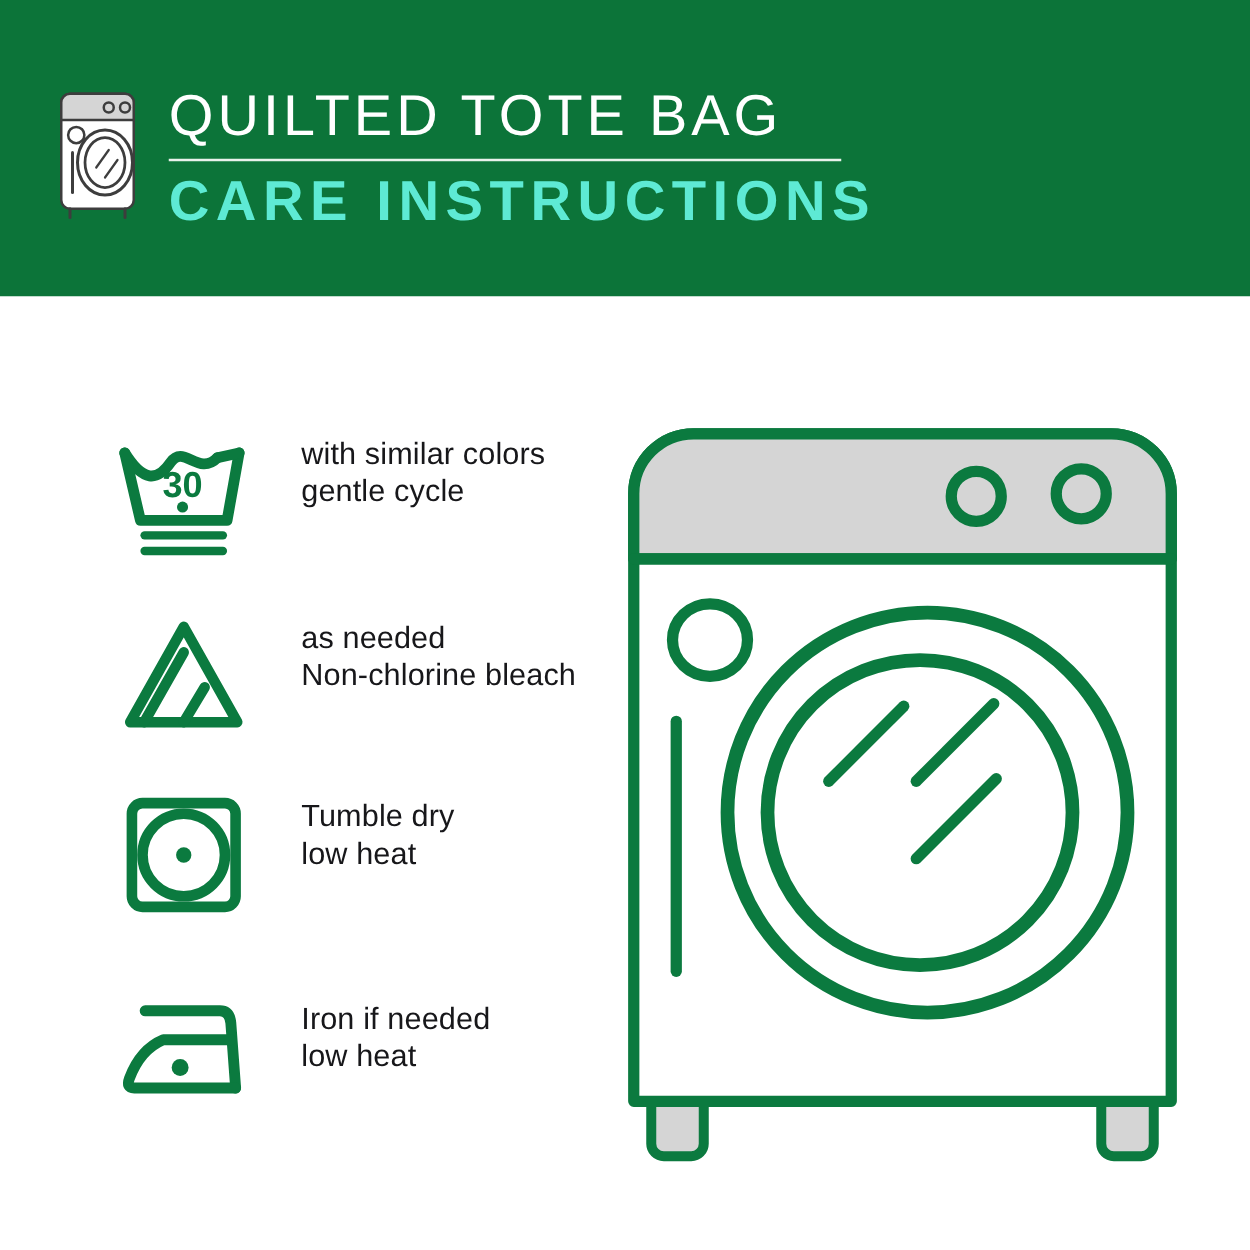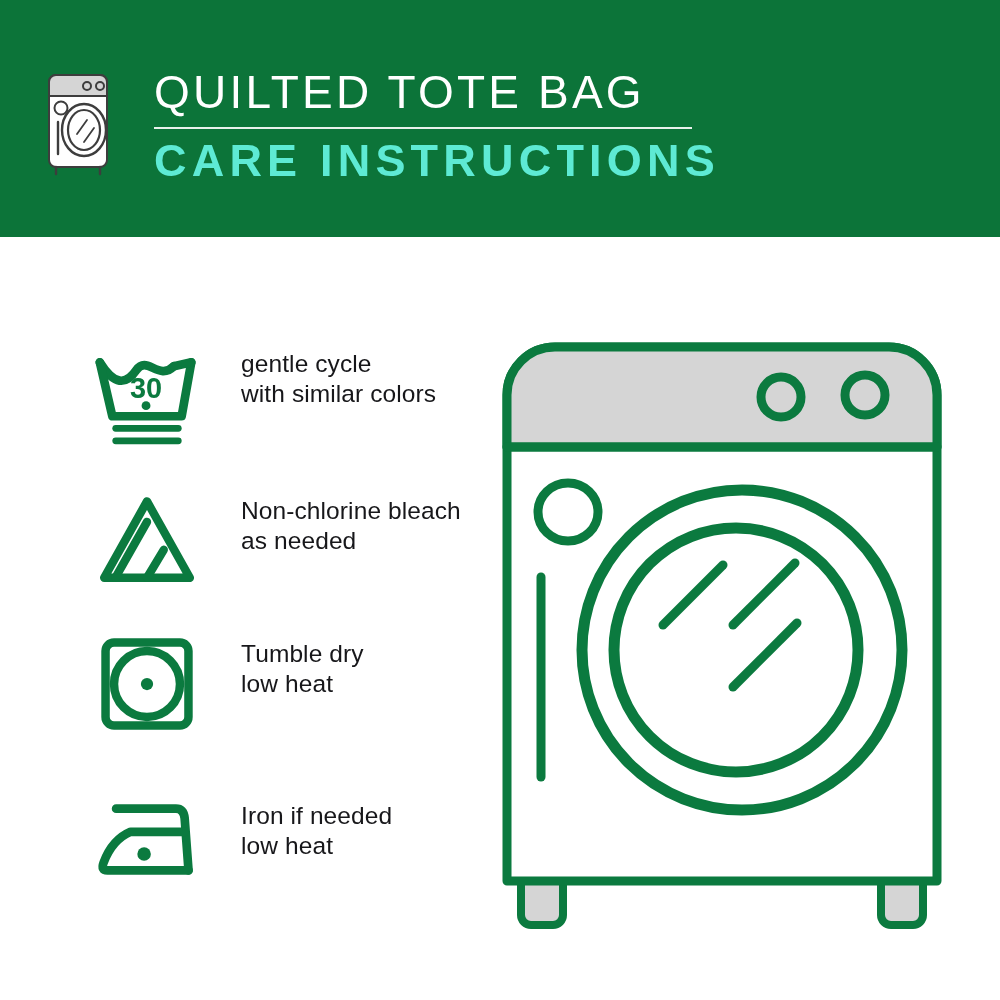--- a/index.html
+++ b/index.html
@@ -29,21 +29,21 @@
   }
   #header-logo {
     position: absolute;
     left: 44px;
     top: 72px;
     width: 68px;
     height: 104px;
   }
   #header-text-block {
     position: absolute;
-    left: 154px;
+    left: 135px;
     top: 66px;
     width: 560px;
   }
   #title-main {
     font-size: 46px;
     line-height: 52px;
     color: #ffffff;
     letter-spacing: 3.2px;
     font-weight: 400;
     white-space: nowrap;
@@ -153,38 +153,38 @@
             <path d="M9 18 L 22 74 L 94 74 L 104 18"></path>
             <path d="M86 22 L 104 18"></path>
           </g>
           <text x="57" y="55" font-family="'Liberation Sans', sans-serif" font-size="30" font-weight="700" fill="#0b7a3f" text-anchor="middle">30</text>
           <circle cx="57" cy="63" r="4.6" fill="#0b7a3f"></circle>
           <rect x="22" y="83" width="72" height="7" rx="3.5" fill="#0b7a3f"></rect>
           <rect x="22" y="96" width="72" height="7" rx="3.5" fill="#0b7a3f"></rect>
         </svg>
       </div>
       <div class="care-text">
+        <div>with similar colors</div>
         <div>gentle cycle</div>
-        <div>with similar colors</div>
       </div>
     </div>
 
     <div class="care-row" id="row-bleach">
       <div class="care-symbol">
         <svg viewBox="0 0 116 104" width="108" height="97" aria-hidden="true">
           <g fill="none" stroke="#0b7a3f" stroke-width="9" stroke-linecap="round" stroke-linejoin="round">
             <path d="M58 10 L 104 92 L 12 92 Z"></path>
             <line x1="58" y1="32" x2="24" y2="92"></line>
             <line x1="76" y1="62" x2="58" y2="92"></line>
           </g>
         </svg>
       </div>
       <div class="care-text">
+        <div>as needed</div>
         <div>Non-chlorine bleach</div>
-        <div>as needed</div>
       </div>
     </div>
 
     <div class="care-row" id="row-dry">
       <div class="care-symbol">
         <svg viewBox="0 0 104 104" width="98" height="98" aria-hidden="true">
           <rect x="8" y="8" width="88" height="88" rx="9" fill="none" stroke="#0b7a3f" stroke-width="9"></rect>
           <circle cx="52" cy="52" r="35" fill="none" stroke="#0b7a3f" stroke-width="9"></circle>
           <circle cx="52" cy="52" r="6.5" fill="#0b7a3f"></circle>
         </svg>

